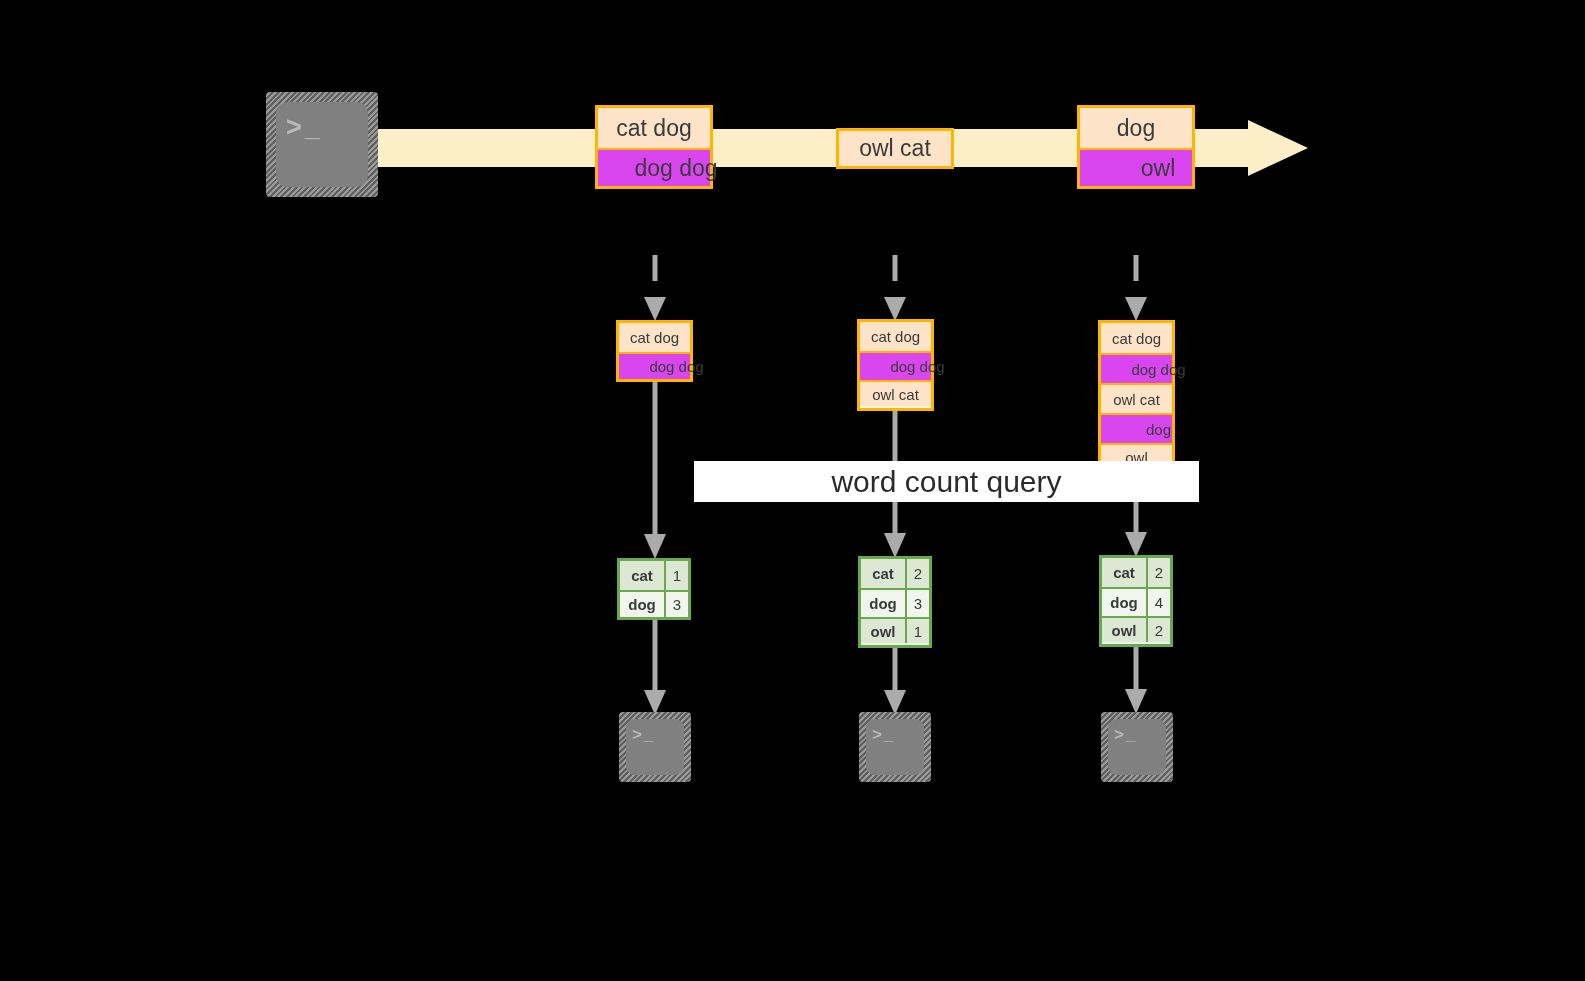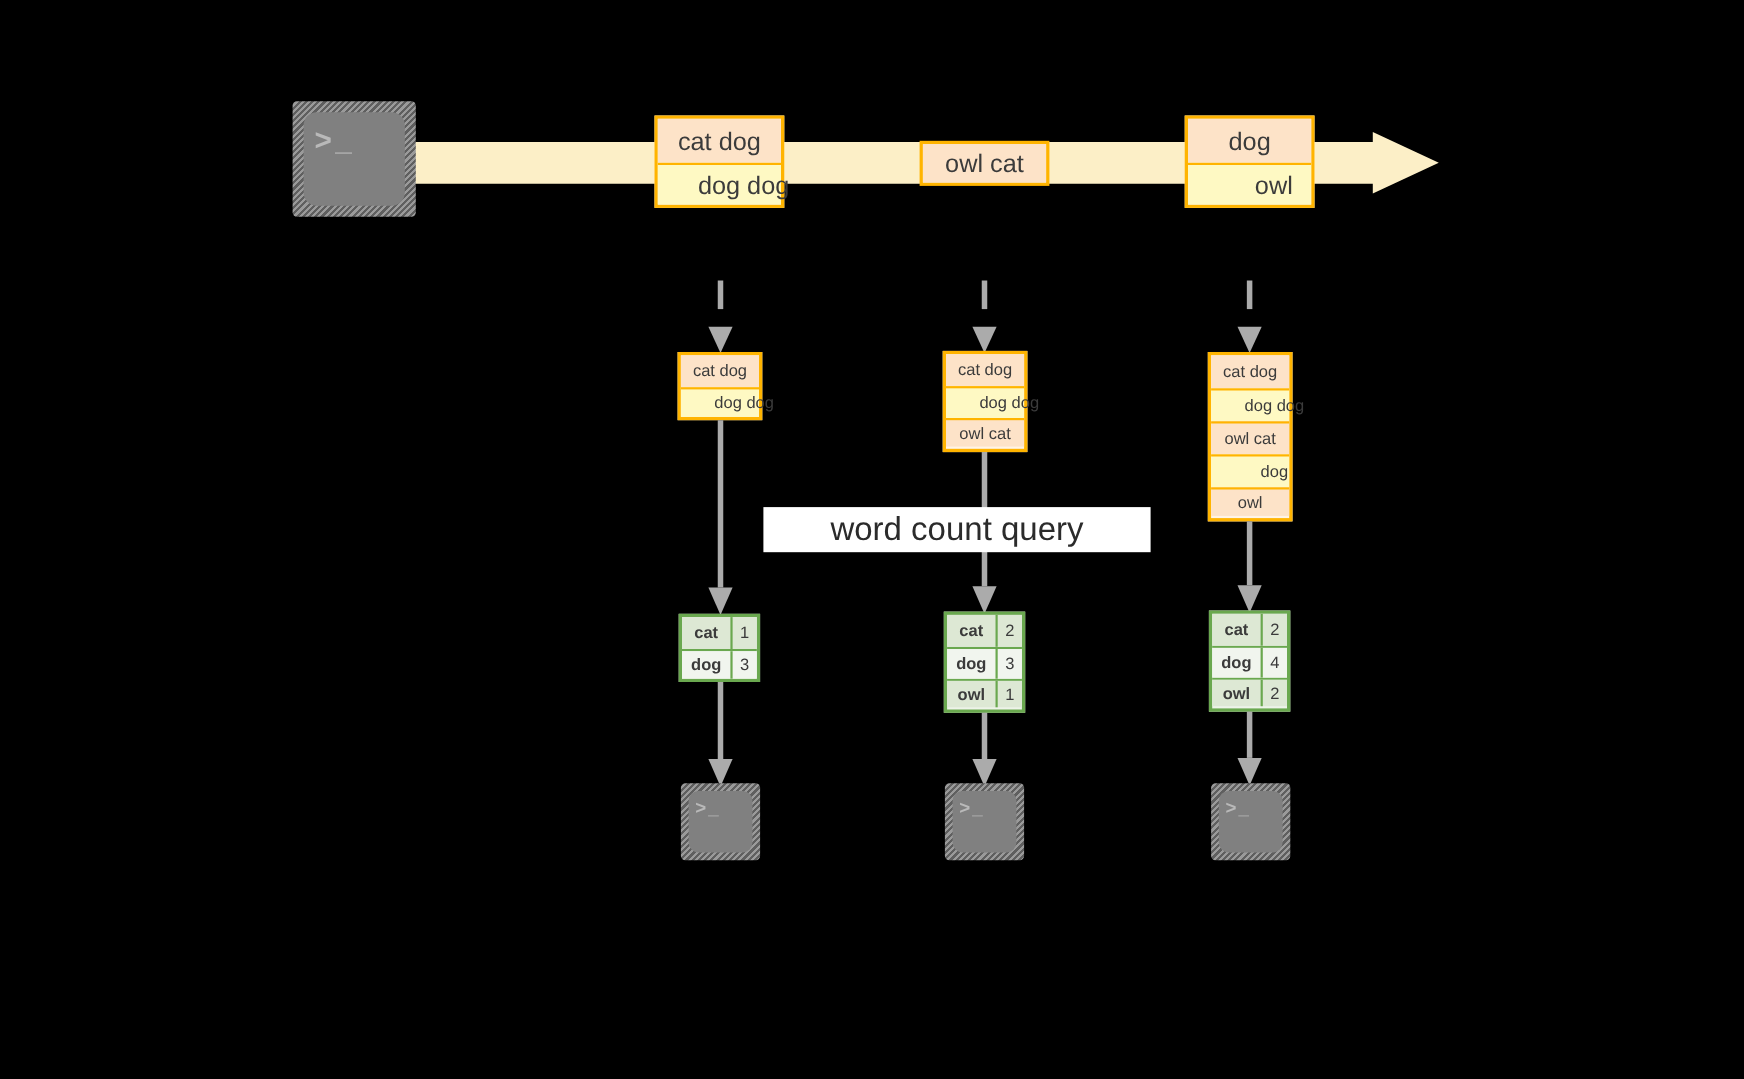--- a/index.html
+++ b/index.html
@@ -61,21 +61,21 @@
   }
   .msgrow {
     box-sizing: border-box;
     display: flex;
     align-items: center;
     justify-content: center;
     color: #3b3b3b;
     white-space: nowrap;
   }
   .msgrow.dark  { background: #FDE3C8; }
-  .msgrow.light { background: #fef9c3; padding-left: 44px; }
+  .msgrow.light { background: #d946ef; padding-left: 44px; }
   .msgrow + .msgrow { border-top: 2px solid #FFB400; }
 
   
   .restable {
     position: absolute;
     box-sizing: border-box;
     border: 3px solid #6AA84F;
     background: #EDF3E8;
   }
   .resrow {
@@ -274,15 +274,15 @@
       <path d="M14,67 L3,42 L25,42 Z" fill="#ABABAB"></path>
     </svg>
   </div>
 
   <div class="term" style="left:1101px; top:712px; width:72px; height:70px; padding:7px;">
     <div class="term-inner" style="border-radius:9px;">
       <span class="term-prompt" style="left:6px; top:7px; font-size:17px; letter-spacing:2px;">&gt;_</span>
     </div>
   </div>
 
-  <div class="query-label" style="left:694px; top:461px; width:352px; height:41px; font-size:30px;">word count query</div>
+  <div class="query-label" style="left:694px; top:461px; width:505px; height:41px; font-size:30px;">word count query</div>
 
 </div>
 
 </body></html>

